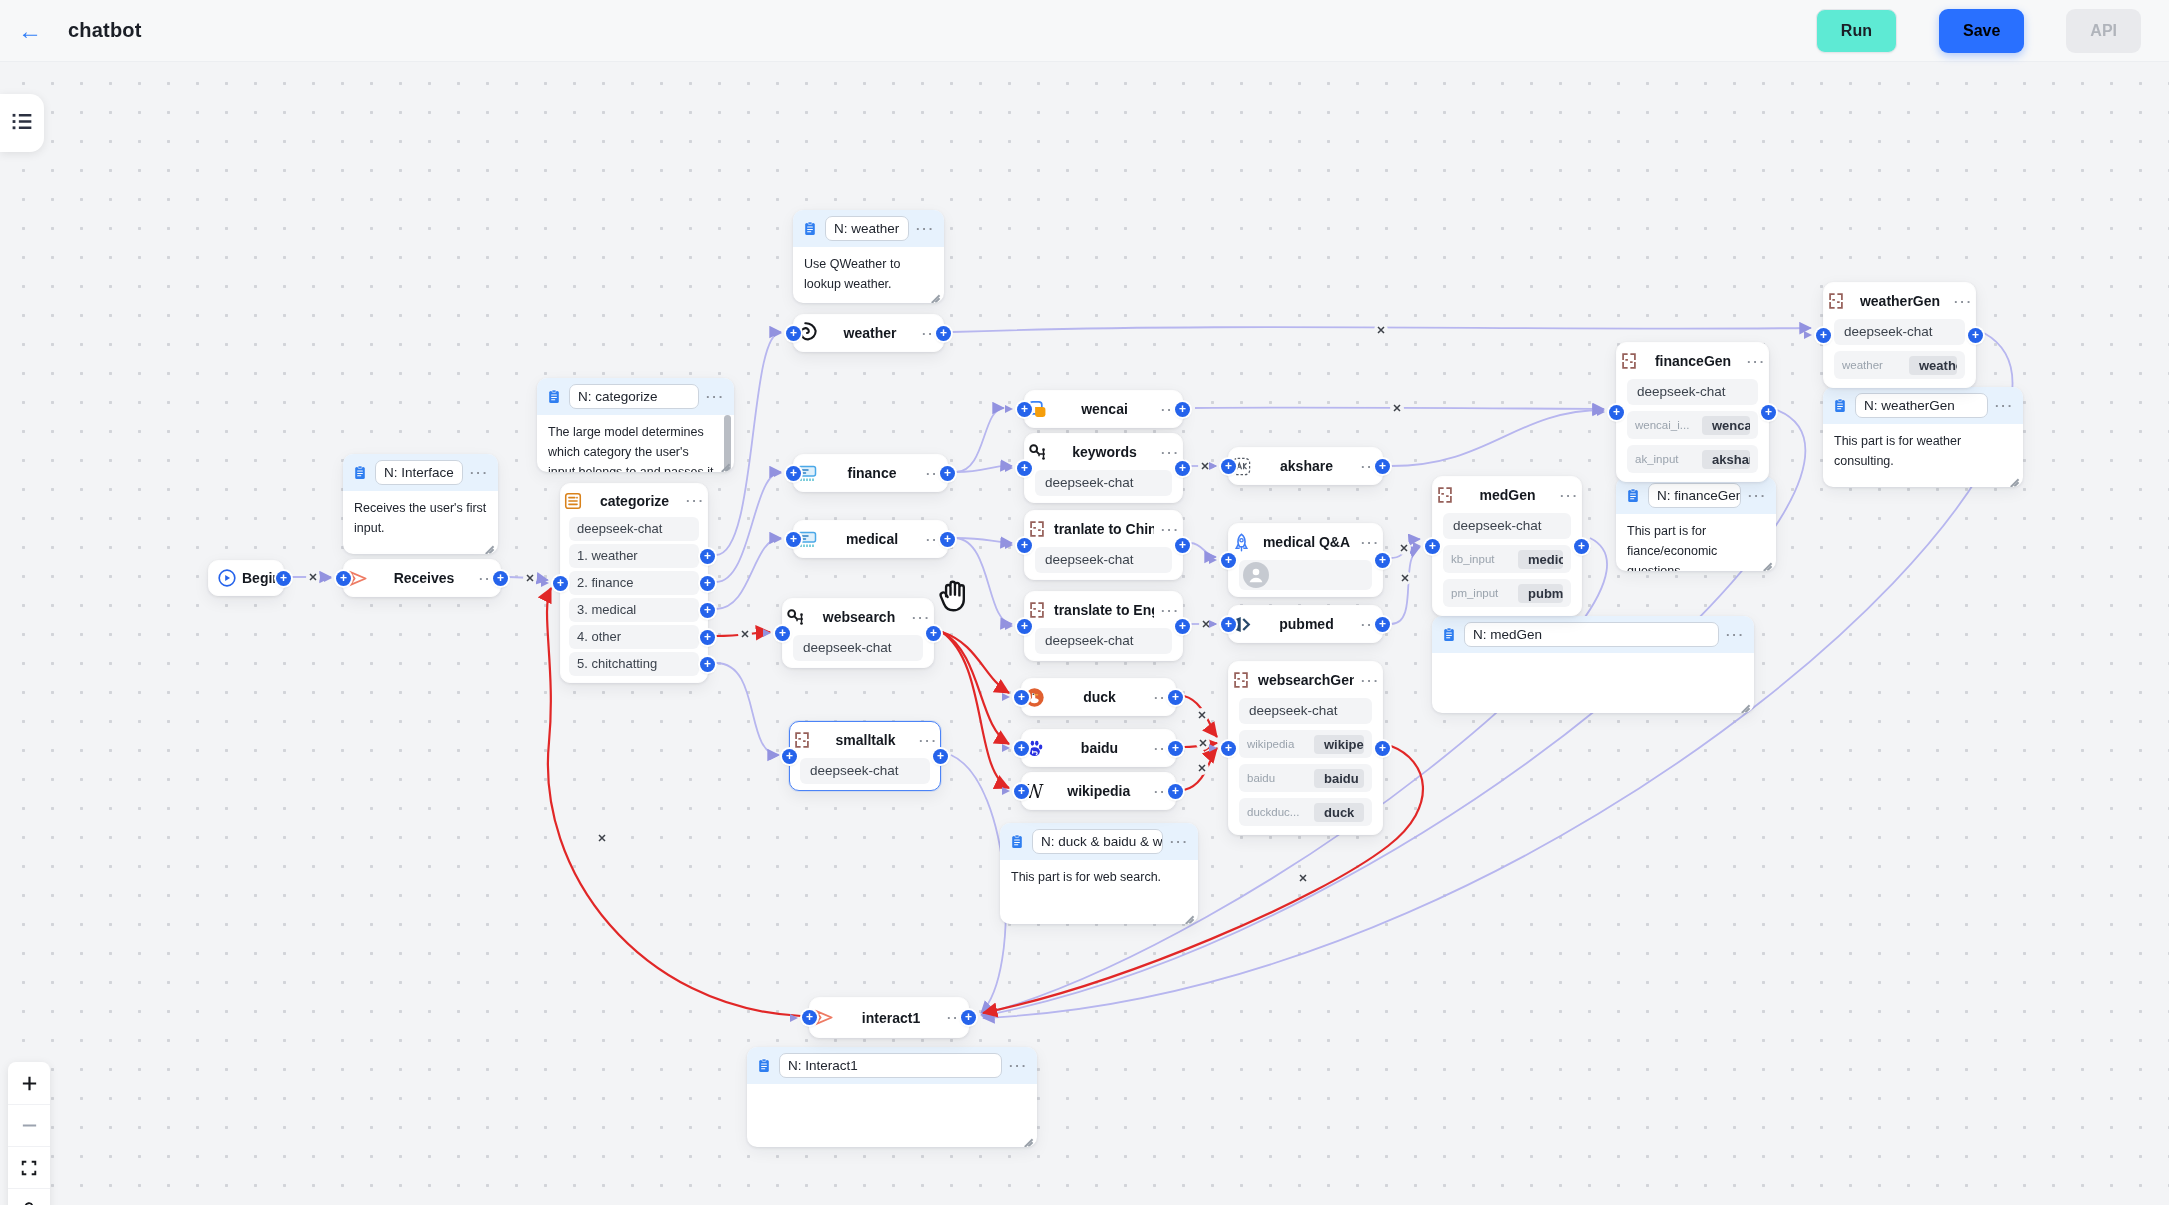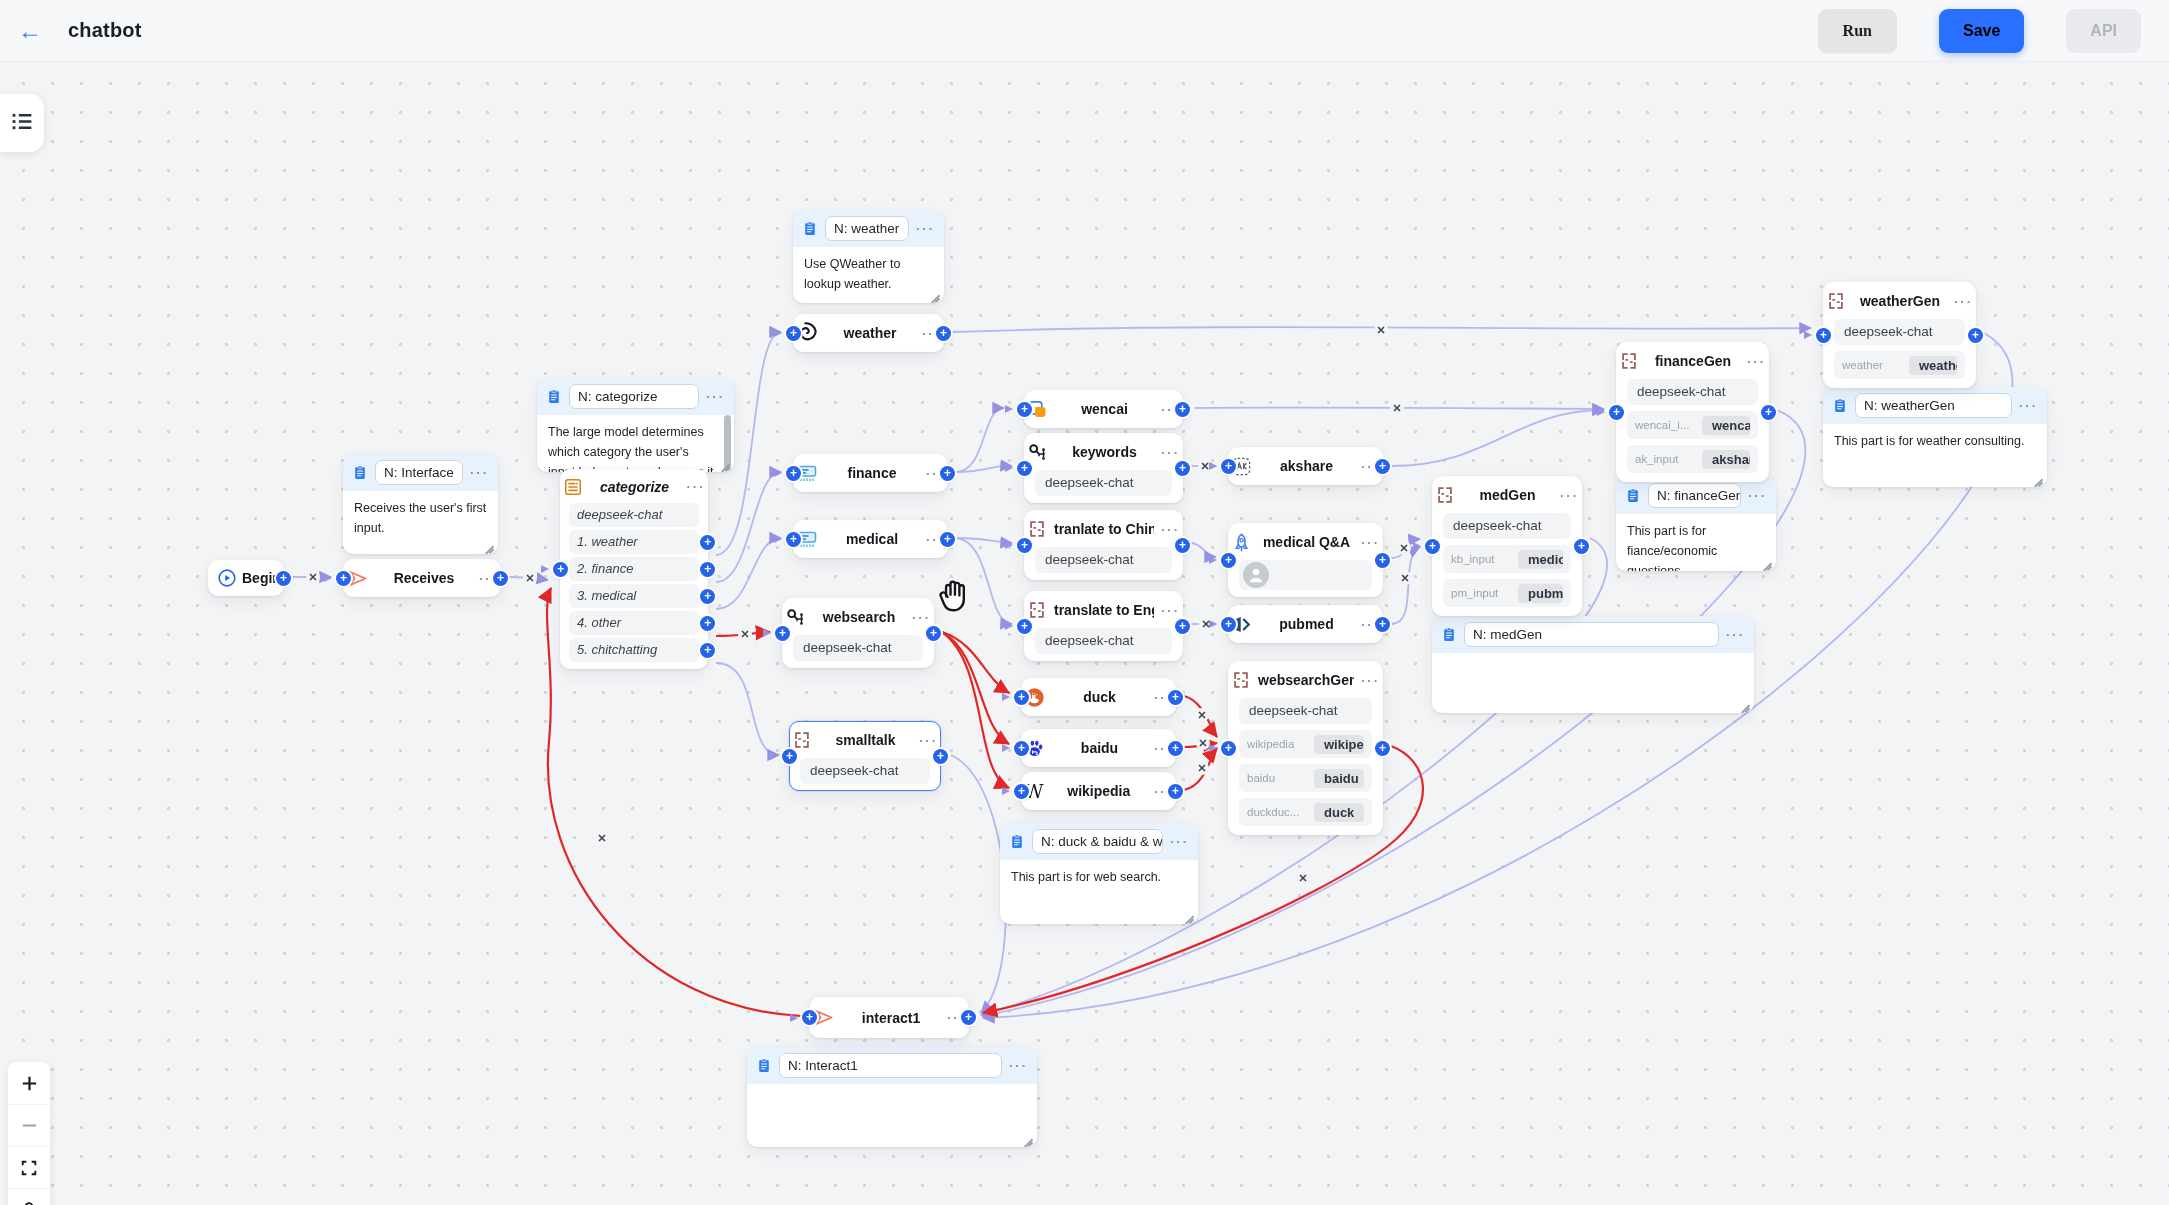--- a/index.html
+++ b/index.html
@@ -8,21 +8,21 @@
 
   
   .header { position:absolute; top:0; left:0; width:2169px; height:62px; background:#f7f8f9;
             border-bottom:1px solid #eceef1; display:flex; align-items:center; z-index:50; }
   .back-btn { width:40px; height:40px; margin-left:10px; display:flex; align-items:center; justify-content:center;
               color:#2f7cf6; font-size:24px; font-weight:700; cursor:pointer; }
   .title { font-size:20px; font-weight:700; color:#1b1f27; margin-left:18px; letter-spacing:.2px; }
   .hbtns { margin-left:auto; display:flex; gap:42px; padding-right:28px; align-items:center; }
   .btn { height:44px; padding:0 24px; border-radius:9px; font-size:16px; font-weight:700;
          display:flex; align-items:center; justify-content:center; cursor:pointer; }
-  .btn-run  { background:#e5e5e5; color:#1b1f27; border:1px solid #e4e6ea; box-shadow:0 1px 2px rgba(0,0,0,.04);font-family:Liberation Serif, serif; }
+  .btn-run  { background:#5eead4; color:#1b1f27; border:1px solid #e4e6ea; box-shadow:0 1px 2px rgba(0,0,0,.04); }
   .btn-save { background:#2970ff; color:#000000; box-shadow:0 3px 8px rgba(41,112,255,.35); }
   .btn-api  { background:#e9eaed; color:#b0b4bb; }
 
   
   .canvas { position:absolute; top:62px; left:0; width:2169px; height:1143px;
             background-image:radial-gradient(circle,#d2d4d9 1.4px,transparent 1.5px);
             background-size:29px 29px; background-position:9px 7px; z-index:1; }
   .edges { position:absolute; top:0; left:0; z-index:2; pointer-events:none; }
 
   
@@ -260,21 +260,21 @@
           <path d="M7 7.5h6M7 10.5h6M7 13.5h4" stroke="#fff" stroke-width="1.3" stroke-linecap="round"></path>
         </svg>
       </span>
     <span class="note-name">N: financeGen</span>
     <span class="nmore"></span>
     </div>
   <div class="note-body">This part is for fiance/economic questions.</div>
   <span class="resize"></span>
 </div>
 
-<div class="note" style="left:1823px;top:387px;width:224px;height:100px;">
+<div class="note" style="left:1823px;top:387px;width:200px;height:100px;">
   <div class="note-head">
       <span class="nicon">
         <svg viewBox="0 0 20 20" width="16" height="16">
           <rect x="4" y="2.5" width="12" height="15" rx="2" fill="#2f7ef0"></rect>
           <rect x="7.5" y="1.2" width="5" height="3" rx="1" fill="#2f7ef0" stroke="#fff" stroke-width="0.8"></rect>
           <path d="M7 7.5h6M7 10.5h6M7 13.5h4" stroke="#fff" stroke-width="1.3" stroke-linecap="round"></path>
         </svg>
       </span>
     <span class="note-name">N: weatherGen</span>
     <span class="nmore"></span>
@@ -349,21 +349,21 @@
           <path d="M4 5 L20.5 12 L4 19 L9 12 Z" fill="#fff" stroke="#ee7b64" stroke-width="1.9" stroke-linejoin="round"></path>
         </svg>
       </span>
     <span class="nlabel">Receives</span>
     <span class="nmore"></span>
   </div>
   <span class="handle hl"></span>
   <span class="handle hr"></span>
 </div>
 
-<div class="node" style="left:560px;top:469px;width:148px;padding-bottom:3px;font-style:italic;">
+<div class="node" style="left:560px;top:483px;width:148px;padding-bottom:3px;">
   <div class="head sm" style="height:33px;">
     <span class="nicon">
         <svg viewBox="0 0 22 22" width="20" height="20">
           <rect x="3" y="3" width="16" height="16" rx="2.5" fill="none" stroke="#d9821b" stroke-width="1.7"></rect>
           <path d="M6.5 7.3h6.5M6.5 11h9M6.5 14.7h9" stroke="#d9821b" stroke-width="1.7" stroke-linecap="round"></path>
           <circle cx="15.4" cy="7.3" r="1" fill="#d9821b"></circle>
         </svg>
       </span>
     <span class="nlabel">categorize</span>
     <span class="nmore"></span>

